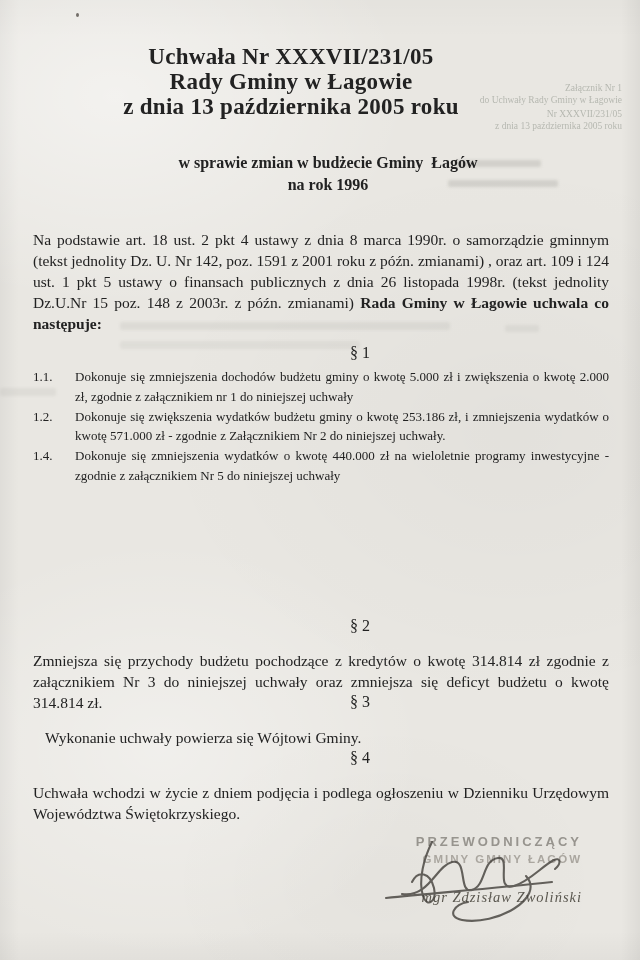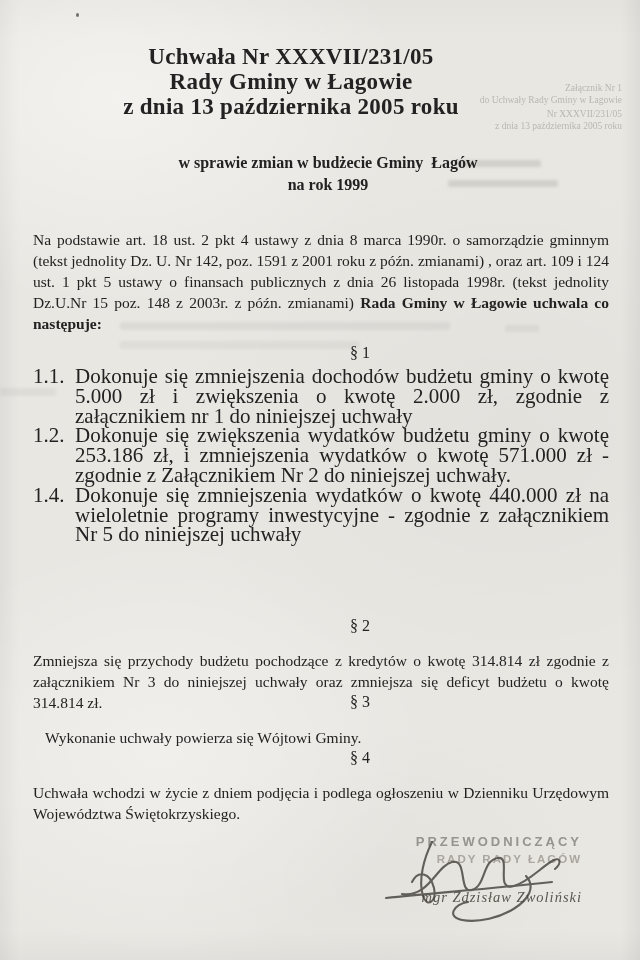--- a/index.html
+++ b/index.html
@@ -33,21 +33,21 @@
     font-size:23px;font-weight:700;line-height:25px;letter-spacing:0.3px;}
   .subject-block{top:152px;left:0;width:592px;text-align:center;
     font-size:16px;font-weight:700;line-height:22px;padding-left:32px;}
   .keep-ws{white-space:pre-wrap;}
   
   .preamble{top:213px;left:33px;width:576px;
     font-size:15.5px;line-height:21px;text-align:justify;}
   .sec-head{left:90px;width:540px;text-align:center;
     font-size:16px;line-height:18px;}
   .sec1-head{top:344px;}
-  .list{top:367px;left:33px;width:576px;font-size:21px;}
+  .list{top:367px;left:33px;width:576px;font-size:13px;}
   .item{display:flex;line-height:19.8px;}
   .item .num{width:42px;flex:none;}
   .item .itext{flex:1;text-align:justify;}
   .sec2-head{top:617px;}
   .body-par{left:33px;width:576px;font-size:15.5px;line-height:21px;text-align:justify;}
   .s2-text{top:634px;}
   .sec3-head{top:693px;}
   .s3-text{top:711px;text-align:left;margin-left:12px;}
   .sec4-head{top:749px;}
   .s4-text{top:766px;}
@@ -95,21 +95,21 @@
   <div class="abs ghost-smudge gs6"></div>
 
   <div class="abs title-block">
     <div>Uchwała Nr XXXVII/231/05</div>
     <div>Rady Gminy w Łagowie</div>
     <div>z dnia 13 października 2005 roku</div>
   </div>
 
   <div class="abs subject-block">
     <div class="keep-ws">w sprawie zmian w budżecie Gminy  Łagów</div>
-    <div>na rok 1999</div>
+    <div>na rok 1996</div>
   </div>
 
   <p class="abs preamble"><span>Na podstawie art. 18 ust. 2 pkt 4 ustawy z dnia 8 marca 1990r. o samorządzie gminnym (tekst jednolity Dz. U. Nr 142, poz. 1591 z 2001 roku z późn. zmianami) , oraz art. 109 i 124 ust. 1 pkt 5 ustawy o finansach publicznych z dnia 26 listopada 1998r. (tekst jednolity Dz.U.Nr 15 poz. 148 z 2003r. z późn. zmianami) </span><b>Rada Gminy w Łagowie uchwala co następuje:</b></p>
 
   <div class="abs sec-head sec1-head">§ 1</div>
   <div class="abs list">
     <div class="item">
       <span class="num">1.1.</span>
       <span class="itext">Dokonuje się zmniejszenia dochodów budżetu gminy o kwotę 5.000 zł i zwiększenia o kwotę 2.000 zł, zgodnie z załącznikiem nr 1 do niniejszej uchwały</span>
     </div>
@@ -127,21 +127,21 @@
   <p class="abs body-par s2-text">Zmniejsza się przychody budżetu pochodzące z kredytów o kwotę 314.814 zł zgodnie z załącznikiem Nr 3 do niniejszej uchwały oraz zmniejsza się deficyt budżetu o kwotę 314.814 zł.</p>
 
   <div class="abs sec-head sec3-head">§ 3</div>
   <p class="abs body-par s3-text">Wykonanie uchwały powierza się Wójtowi Gminy.</p>
 
   <div class="abs sec-head sec4-head">§ 4</div>
   <p class="abs body-par s4-text">Uchwała wchodzi w życie z dniem podjęcia i podlega ogłoszeniu w Dzienniku Urzędowym Województwa Świętokrzyskiego.</p>
 
   <div class="abs signature-block">
     <div class="stamp-line1">PRZEWODNICZĄCY</div>
-    <div class="stamp-line2">RADY RADY ŁAGÓW</div>
+    <div class="stamp-line2">GMINY GMINY ŁAGÓW</div>
     <div class="signer">mgr  Zdzisław  Zwoliński</div>
     <svg class="scrawl" width="210" height="92" viewBox="0 0 210 92" fill="none">
       <g stroke="#46433e" stroke-width="2.1" stroke-linecap="round" fill="none" opacity="0.82">
         <path d="M58,6 C50,22 44,44 49,60 C53,72 63,66 60,52 C56,36 44,34 38,46"></path>
         <path d="M28,58 C55,62 62,30 78,26 C94,22 84,58 98,54 C112,50 108,24 124,22 C138,20 120,56 140,50 C156,45 168,30 180,24 C186,21 188,27 181,33"></path>
         <path d="M12,62 C62,57 122,52 178,46"></path>
         <path d="M152,40 C172,62 122,90 88,84 C72,81 80,68 94,66"></path>
       </g>
     </svg>
   </div>

